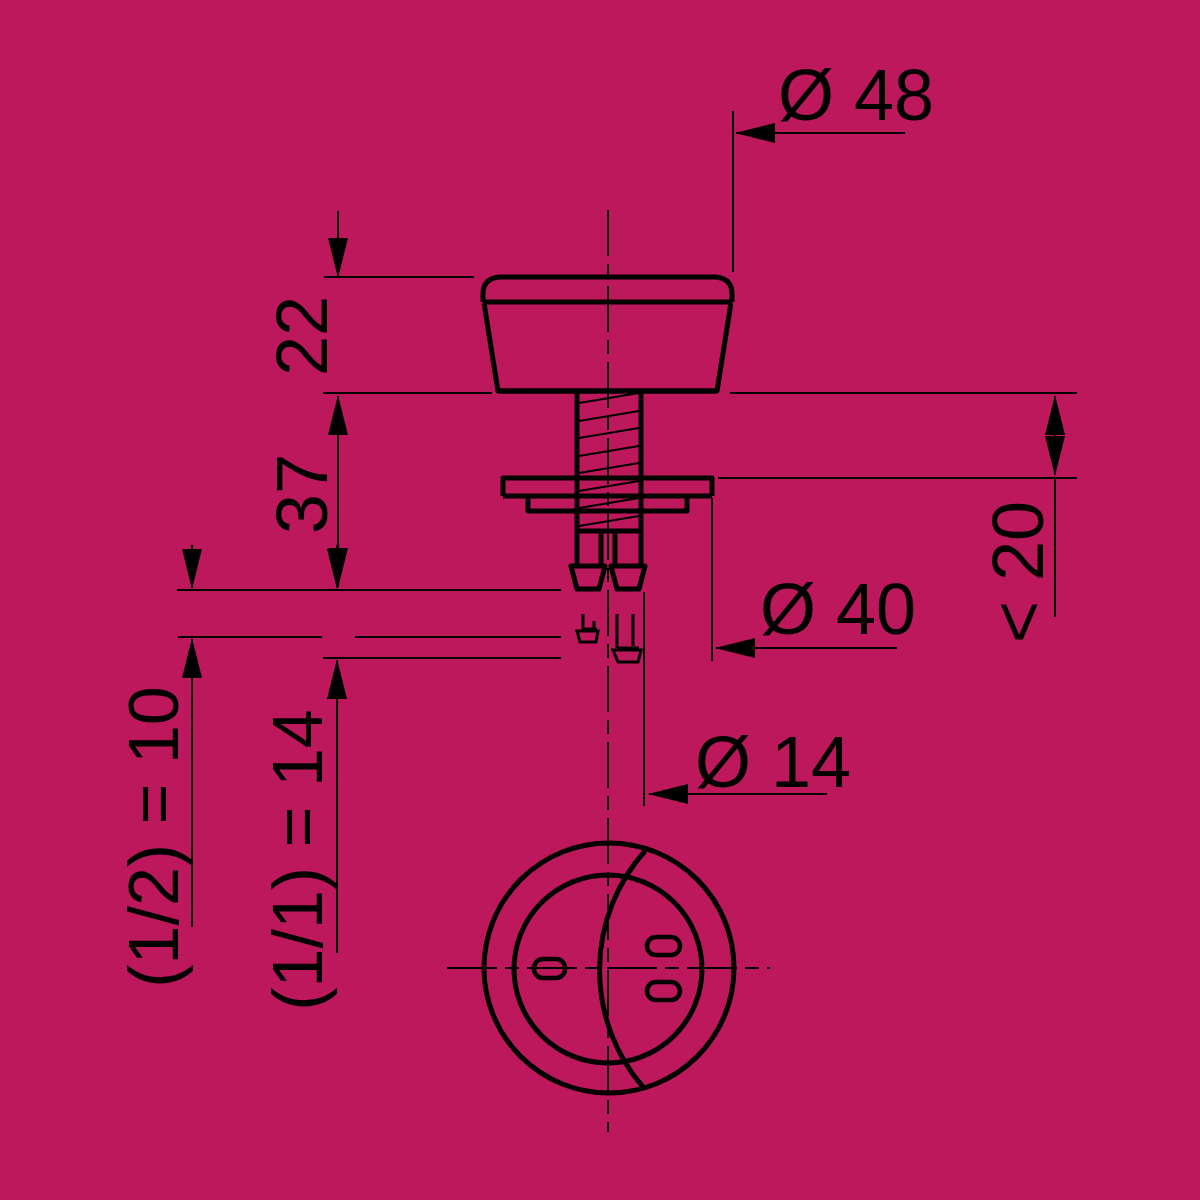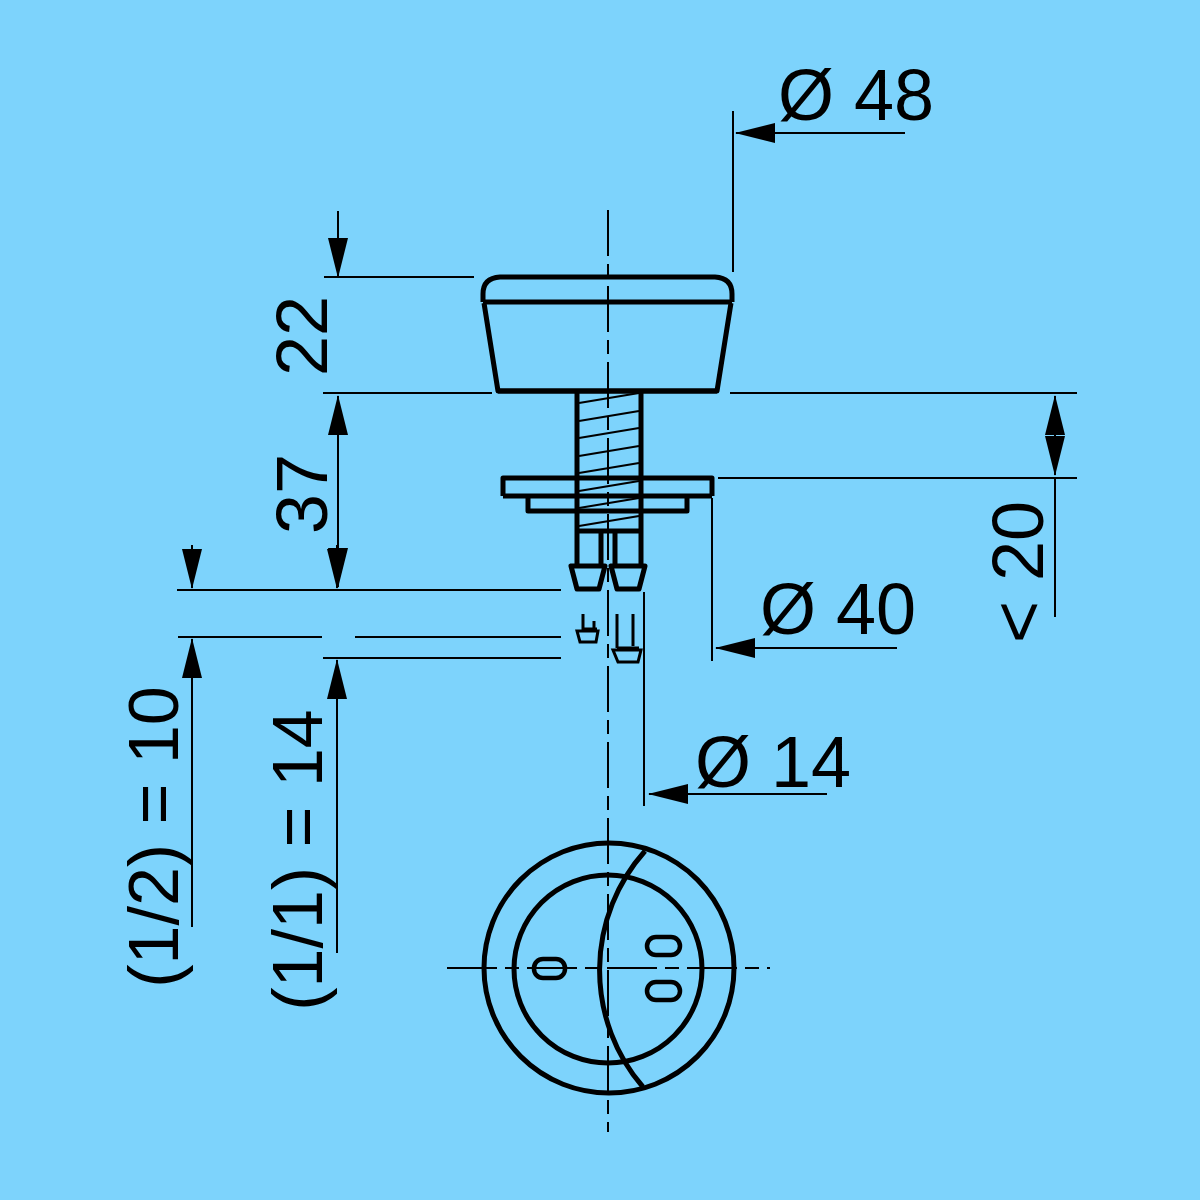--- a/index.html
+++ b/index.html
@@ -4,21 +4,21 @@
 <style>
   html, body {
     margin: 0;
     padding: 0;
     background: #ffffff;
   }
   .stage {
     position: relative;
     width: 1200px;
     height: 1200px;
-    background: #7dd3fc;
+    background: #be185d;
     overflow: hidden;
   }
   svg { display: block; }
   .thick {
     stroke: #000000;
     stroke-width: 5;
     fill: none;
     stroke-linejoin: round;
     stroke-linecap: butt;
   }

